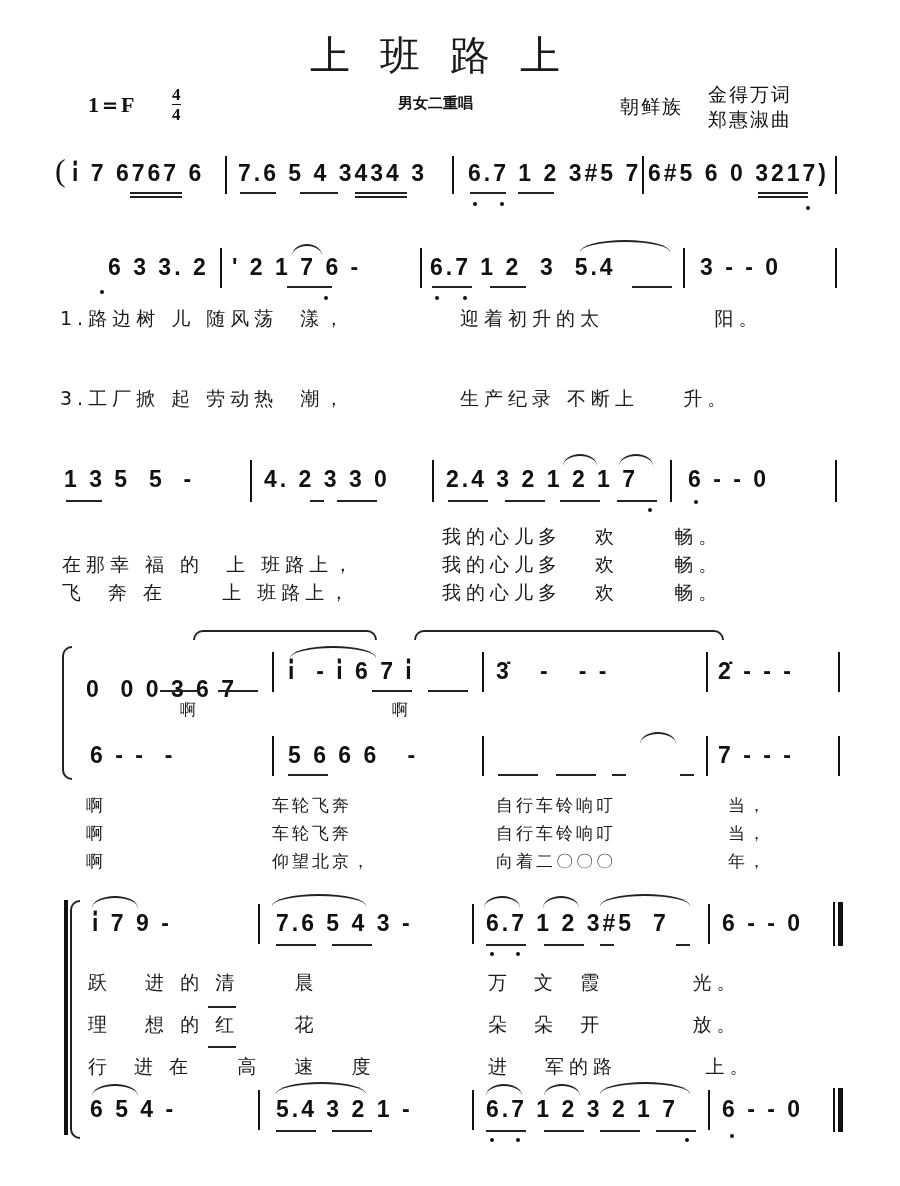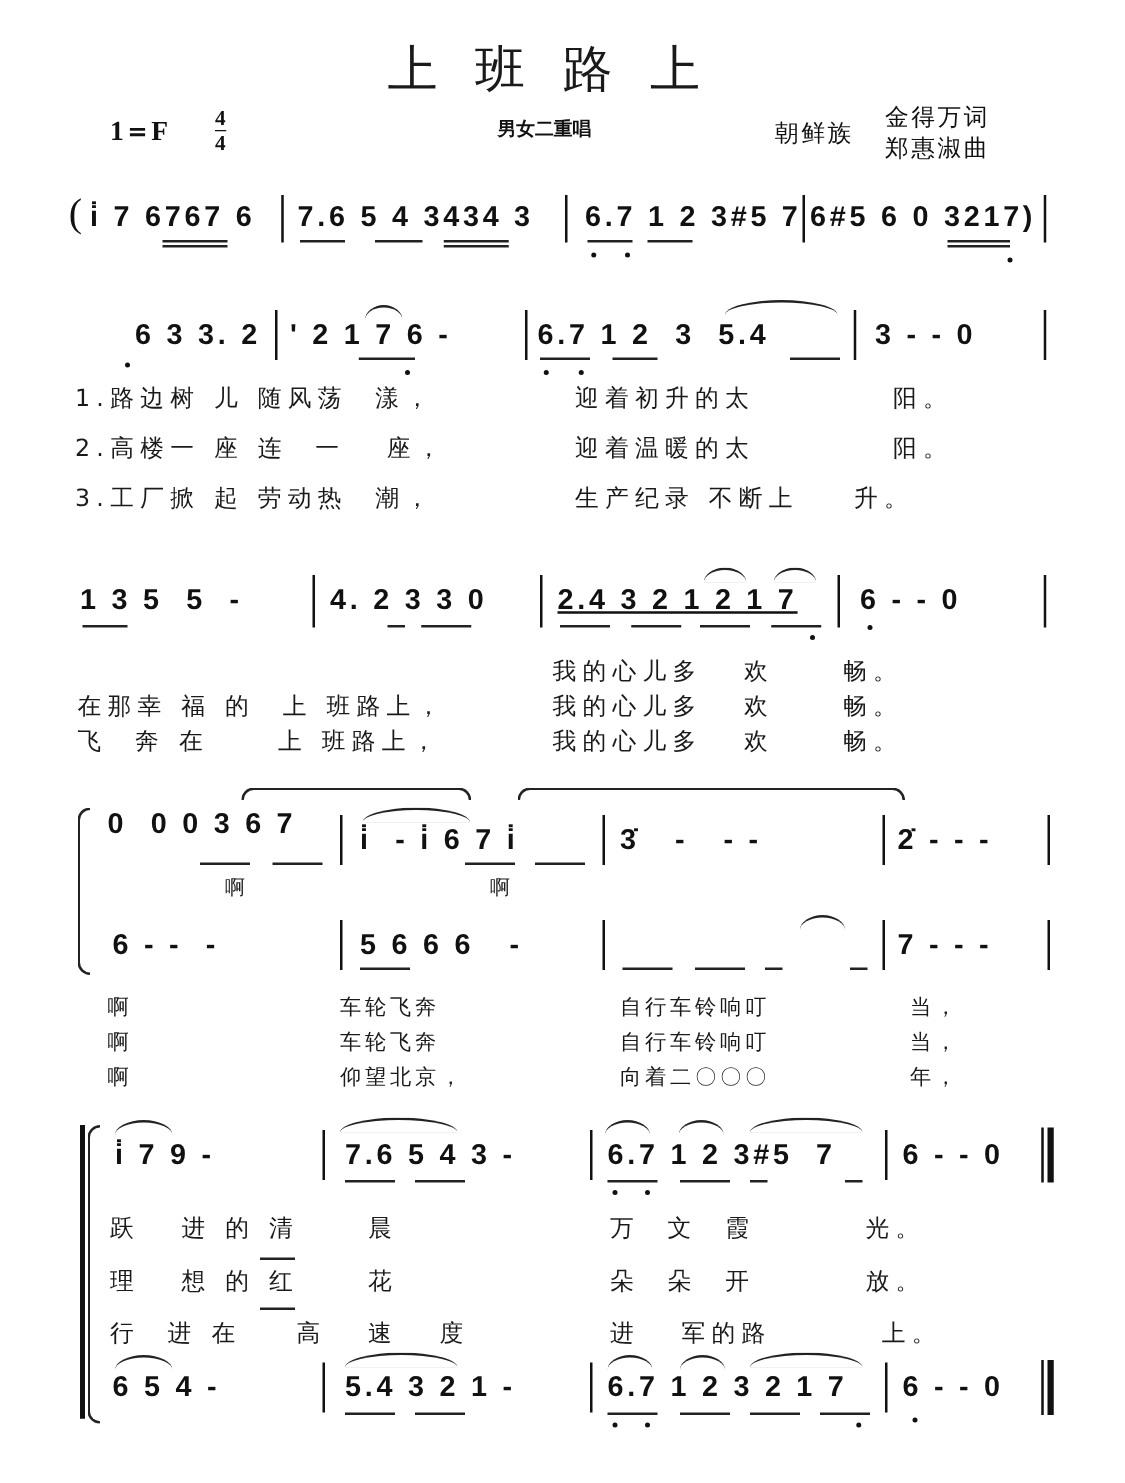--- a/index.html
+++ b/index.html
@@ -80,32 +80,31 @@
   <div class="bl" style="left:835px;top:8px;height:40px;"></div>
   <div class="ul" style="left:287px;top:46px;width:45px;"></div>
   <div class="ul" style="left:432px;top:46px;width:40px;"></div>
   <div class="ul" style="left:490px;top:46px;width:36px;"></div>
   <div class="ul" style="left:632px;top:46px;width:40px;"></div>
   <div class="dot" style="left:100px;top:50px;"></div>
   <div class="dot" style="left:324px;top:56px;"></div>
   <div class="dot" style="left:435px;top:56px;"></div>
   <div class="dot" style="left:463px;top:56px;"></div>
   <div class="lyr" style="left:60px;top:66px;"><span>1.路边树 儿 随风荡  漾，</span><span style="position:absolute;left:400px;">迎着初升的太          阳。</span></div>
-  <div class="lyr" style="left:60px;top:106px;"><span>2.高楼一 座 连  一   座，</span><span style="position:absolute;left:400px;">迎着温暖的太          阳。</span></div>
   <div class="lyr" style="left:60px;top:146px;"><span>3.工厂掀 起 劳动热  潮，</span><span style="position:absolute;left:400px;">生产纪录 不断上    升。</span></div>
 </div>
 
 <div class="row" style="top:452px;height:170px;">
   <div class="notes" style="left:64px;top:14px;">1 3 5  5  -</div>
   <div class="bl" style="left:250px;top:8px;height:42px;"></div>
   <div class="notes" style="left:264px;top:14px;">4. 2 3 3 0</div>
   <div class="bl" style="left:432px;top:8px;height:42px;"></div>
   <div class="slur" style="left:563px;top:2px;width:34px;"></div>
   <div class="slur" style="left:619px;top:2px;width:34px;"></div>
-  <div class="notes" style="left:446px;top:14px;text-decoration:underline;">2.4 3 2 1 2 1 7</div>
+  <div class="notes" style="left:446px;top:14px;">2.4 3 2 1 2 1 7</div>
   <div class="bl" style="left:670px;top:8px;height:42px;"></div>
   <div class="notes" style="left:688px;top:14px;">6 - - 0</div>
   <div class="bl" style="left:835px;top:8px;height:42px;"></div>
   <div class="ul" style="left:66px;top:48px;width:36px;"></div>
   <div class="ul" style="left:310px;top:48px;width:14px;"></div>
   <div class="ul" style="left:337px;top:48px;width:40px;"></div>
   <div class="ul" style="left:448px;top:48px;width:40px;"></div>
   <div class="ul" style="left:505px;top:48px;width:40px;"></div>
   <div class="ul" style="left:560px;top:48px;width:40px;"></div>
   <div class="ul" style="left:617px;top:48px;width:40px;"></div>
@@ -114,21 +113,21 @@
   <div class="lyr" style="left:62px;top:72px;"><span style="position:absolute;left:380px;">我的心儿多   欢     畅。</span></div>
   <div class="lyr" style="left:62px;top:100px;"><span>在那幸 福 的  上 班路上，</span><span style="position:absolute;left:380px;">我的心儿多   欢     畅。</span></div>
   <div class="lyr" style="left:62px;top:128px;"><span>飞  奔 在     上 班路上，</span><span style="position:absolute;left:380px;">我的心儿多   欢     畅。</span></div>
 </div>
 
 <div class="row" style="top:624px;height:260px;">
   <div class="brace" style="left:62px;top:22px;height:130px;"></div>
   <div class="bigslur" style="left:193px;top:6px;width:180px;"></div>
   <div class="bigslur" style="left:414px;top:6px;width:306px;"></div>
   <div class="slur" style="left:290px;top:22px;width:86px;"></div>
-  <div class="notes" style="left:86px;top:21px;">0  0 0 3 6 7</div>
+  <div class="notes" style="left:86px;top:52px;">0  0 0 3 6 7</div>
   <div class="bl" style="left:272px;top:28px;height:40px;"></div>
   <div class="notes" style="left:288px;top:34px;">i̇  - i̇ 6 7 i̇</div>
   <div class="bl" style="left:482px;top:28px;height:40px;"></div>
   <div class="notes" style="left:496px;top:34px;">3̇   -   - -</div>
   <div class="bl" style="left:706px;top:28px;height:40px;"></div>
   <div class="notes" style="left:718px;top:34px;">2̇ - - -</div>
   <div class="bl" style="left:838px;top:28px;height:40px;"></div>
   <div class="ul" style="left:160px;top:66px;width:40px;"></div>
   <div class="ul" style="left:218px;top:66px;width:40px;"></div>
   <div class="ul" style="left:372px;top:66px;width:40px;"></div>

